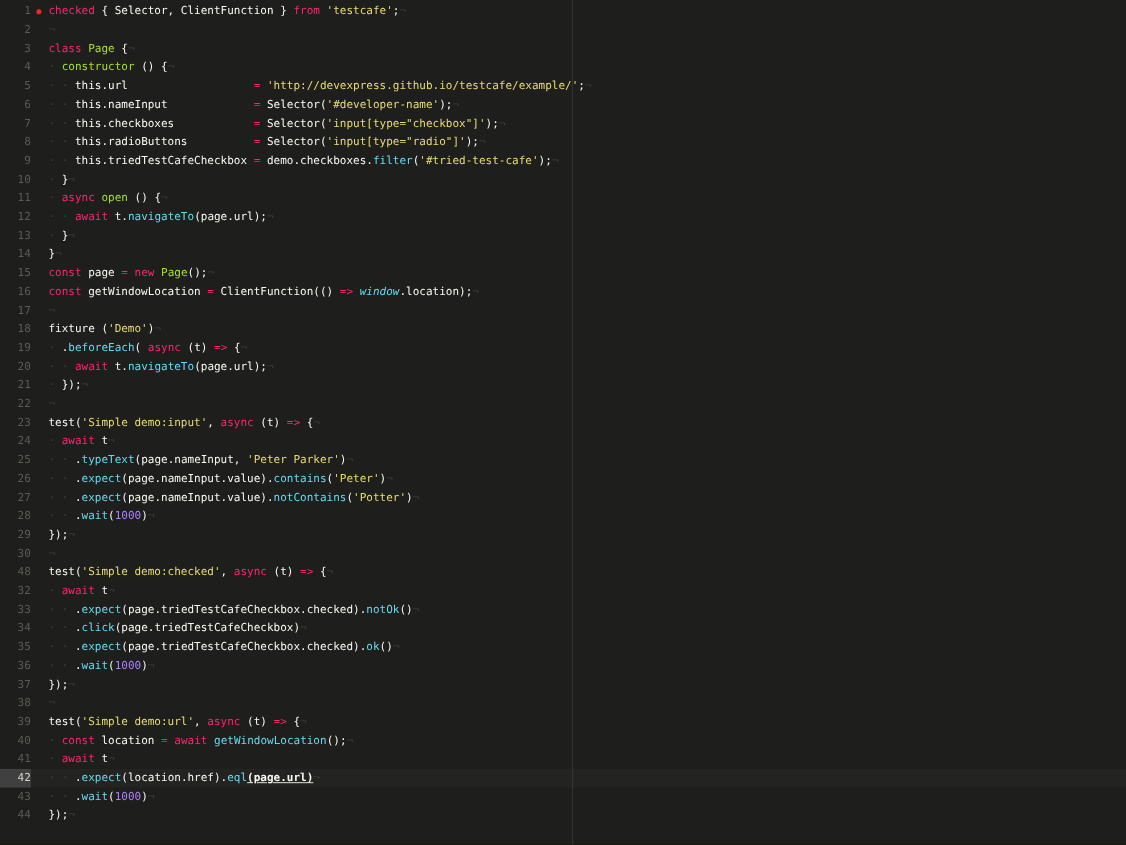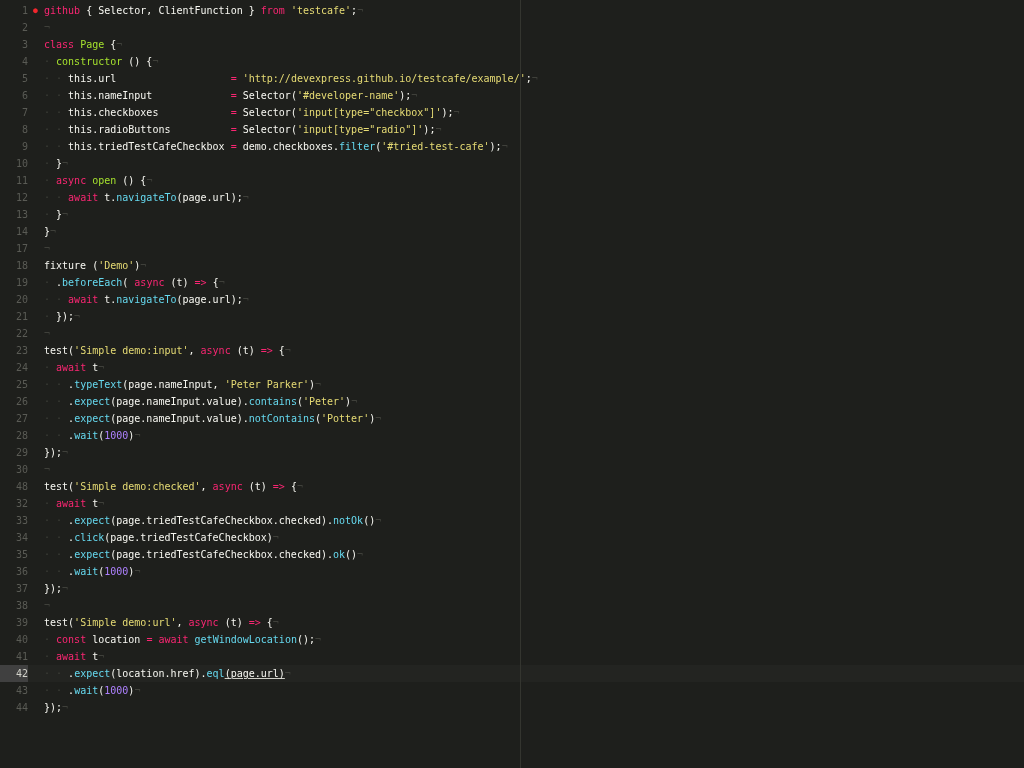--- a/index.html
+++ b/index.html
@@ -35,35 +35,35 @@
     color:#f8f8f2;
   }
   .tk.pl  { color:#f8f8f2; }
   .tk.kw  { color:#f92672; }
   .tk.st  { color:#e6db74; }
   .tk.nu  { color:#ae81ff; }
   .tk.fnc { color:#66d9ef; }
   .tk.fnd { color:#a6e22e; }
   .tk.win { color:#66d9ef; font-style:italic; }
   .tk.ws  { color:#3f403a; }
-  .tk.u   { text-decoration:underline; text-decoration-color:#cfcfc7; }
+  .tk.u   { text-decoration:underline; text-decoration-color:#cfcfc7;font-weight:bold; }
   .tk.bp  {
     position:absolute; left:33px; top:0;
     color:#f1262d; font-size:8px; line-height:17px;
   }
 </style>
 </head>
 <body>
 
 <div class="screen">
   <div class="ruler"></div>
   <div class="editor">
       <div class="line">
         <span class="gutter">1</span>
-        <span class="code"><span class="tk bp">●</span><span class="tk kw">github</span><span class="tk pl"> { Selector, ClientFunction } </span><span class="tk kw">from</span><span class="tk pl"> </span><span class="tk st">'testcafe'</span><span class="tk pl">;</span><span class="tk ws">¬</span></span>
+        <span class="code"><span class="tk bp">●</span><span class="tk kw">checked</span><span class="tk pl"> { Selector, ClientFunction } </span><span class="tk kw">from</span><span class="tk pl"> </span><span class="tk st">'testcafe'</span><span class="tk pl">;</span><span class="tk ws">¬</span></span>
       </div>
       <div class="line">
         <span class="gutter">2</span>
         <span class="code"><span class="tk ws">¬</span></span>
       </div>
       <div class="line">
         <span class="gutter">3</span>
         <span class="code"><span class="tk kw">class</span><span class="tk pl"> </span><span class="tk fnd">Page</span><span class="tk pl"> {</span><span class="tk ws">¬</span></span>
       </div>
       <div class="line">
@@ -102,20 +102,28 @@
         <span class="gutter">12</span>
         <span class="code"><span class="tk ws">· · </span><span class="tk kw">await</span><span class="tk pl"> t.</span><span class="tk fnc">navigateTo</span><span class="tk pl">(page.url);</span><span class="tk ws">¬</span></span>
       </div>
       <div class="line">
         <span class="gutter">13</span>
         <span class="code"><span class="tk ws">· </span><span class="tk pl">}</span><span class="tk ws">¬</span></span>
       </div>
       <div class="line">
         <span class="gutter">14</span>
         <span class="code"><span class="tk pl">}</span><span class="tk ws">¬</span></span>
+      </div>
+      <div class="line">
+        <span class="gutter">15</span>
+        <span class="code"><span class="tk kw">const</span><span class="tk pl"> page </span><span class="tk kw">=</span><span class="tk pl"> </span><span class="tk kw">new</span><span class="tk pl"> </span><span class="tk fnd">Page</span><span class="tk pl">();</span><span class="tk ws">¬</span></span>
+      </div>
+      <div class="line">
+        <span class="gutter">16</span>
+        <span class="code"><span class="tk kw">const</span><span class="tk pl"> getWindowLocation </span><span class="tk kw">=</span><span class="tk pl"> ClientFunction(() </span><span class="tk kw">=&gt;</span><span class="tk pl"> </span><span class="tk win">window</span><span class="tk pl">.location);</span><span class="tk ws">¬</span></span>
       </div>
       <div class="line">
         <span class="gutter">17</span>
         <span class="code"><span class="tk ws">¬</span></span>
       </div>
       <div class="line">
         <span class="gutter">18</span>
         <span class="code"><span class="tk pl">fixture (</span><span class="tk st">'Demo'</span><span class="tk pl">)</span><span class="tk ws">¬</span></span>
       </div>
       <div class="line">

